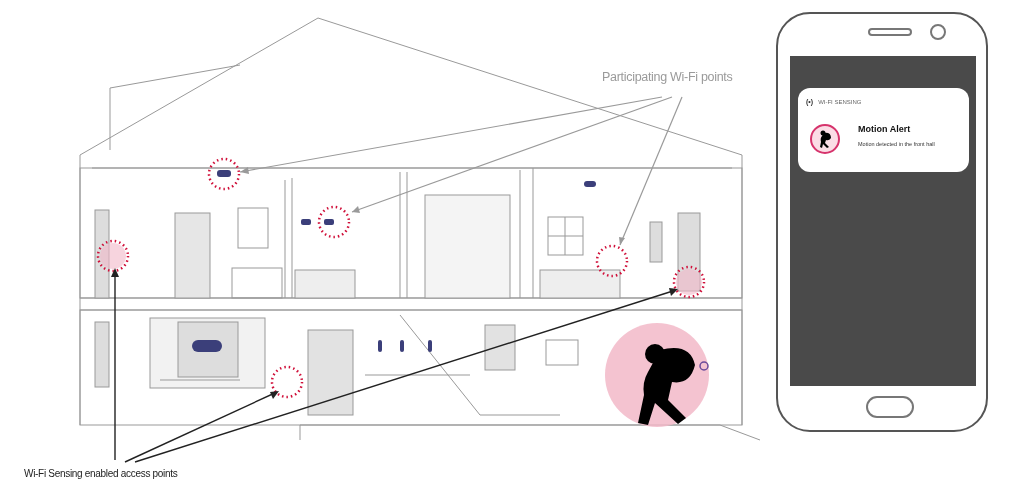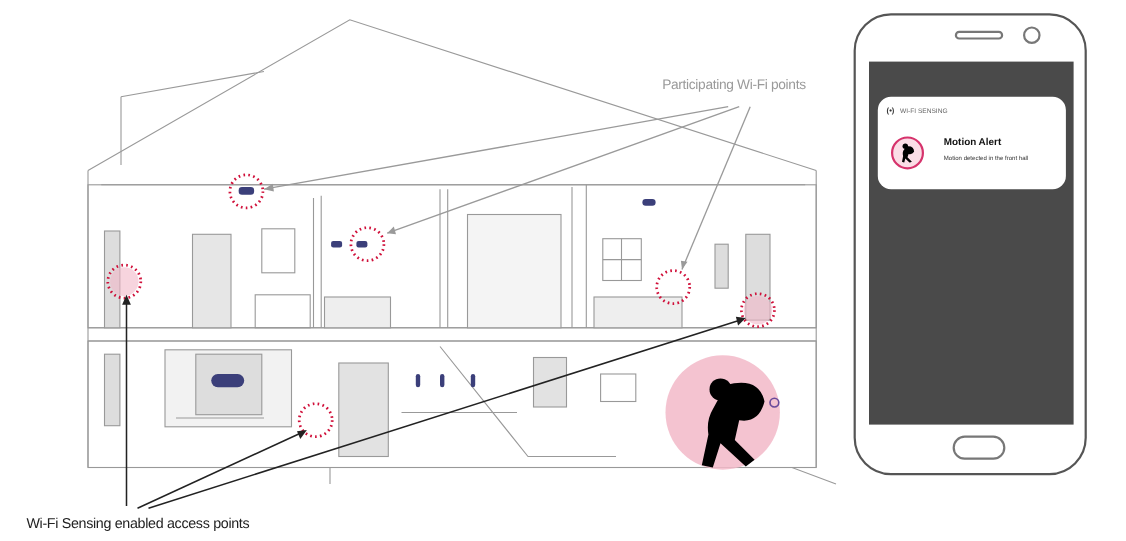--- a/index.html
+++ b/index.html
@@ -1,19 +1,19 @@
 <!DOCTYPE html>
 <html><head>
 <meta charset="utf-8">
 <style>
   html, body { margin:0; padding:0; background:#ffffff; }
   body { width:1024px; height:492px; position:relative; overflow:hidden; font-family:"Liberation Sans", sans-serif; }
   .house { position:absolute; left:0; top:0; width:770px; height:492px; }
   .label-devices { position:absolute; left:602px; top:70px; font-size:12.5px; color:#9a9a9a; letter-spacing:-0.3px; white-space:nowrap; }
-  .label-ap { position:absolute; left:24px; top:468px; font-size:13px; color:#222; letter-spacing:-0.3px; white-space:nowrap; }
+  .label-ap { position:absolute; left:24px; top:468px; font-size:10px; color:#222; letter-spacing:-0.3px; white-space:nowrap; }
   .phone { position:absolute; left:776px; top:12px; width:212px; height:420px; border:2.5px solid #555; border-radius:34px; box-sizing:border-box; background:#fff; }
   .speaker { position:absolute; left:90px; top:14px; width:44px; height:8px; border:2px solid #777; border-radius:6px; box-sizing:border-box; }
   .camera { position:absolute; left:152px; top:10px; width:16px; height:16px; border:2px solid #777; border-radius:50%; box-sizing:border-box; }
   .screen { position:absolute; left:12px; top:42px; width:186px; height:330px; background:#4a4a4a; }
   .home-btn { position:absolute; left:88px; top:382px; width:48px; height:22px; border:2px solid #777; border-radius:12px; box-sizing:border-box; }
   .notif { position:absolute; left:8px; top:32px; width:171px; height:84px; background:#fff; border-radius:12px; }
   .notif-head { position:absolute; left:8px; top:10px; font-size:6px; color:#666; white-space:nowrap; display:flex; align-items:center; gap:5px; }
   .notif-head .wifi { font-size:7px; font-weight:bold; color:#333; }
   .alert-icon { position:absolute; left:12px; top:36px; width:30px; height:30px; border-radius:50%; border:2px solid #d6336c; background:#fbdde6; box-sizing:border-box; display:flex; align-items:center; justify-content:center; }
   .notif-title { position:absolute; left:60px; top:36px; font-size:9px; font-weight:bold; color:#111; white-space:nowrap;text-align:center; }

